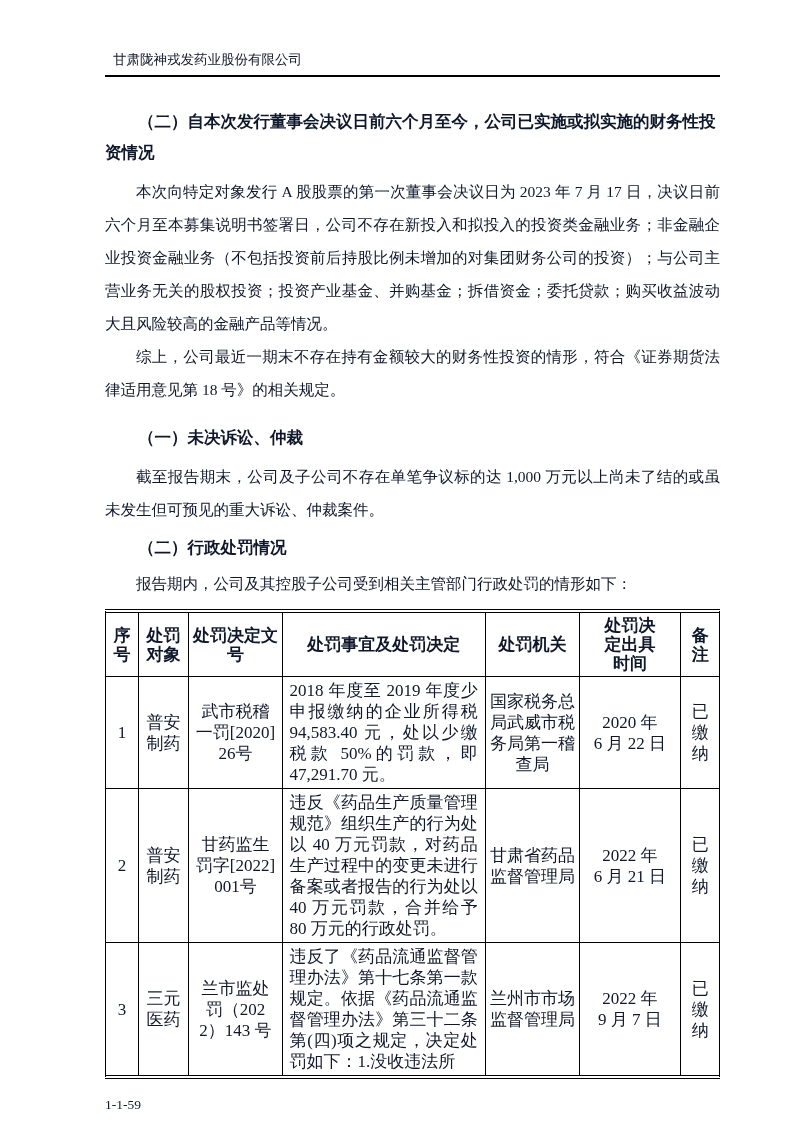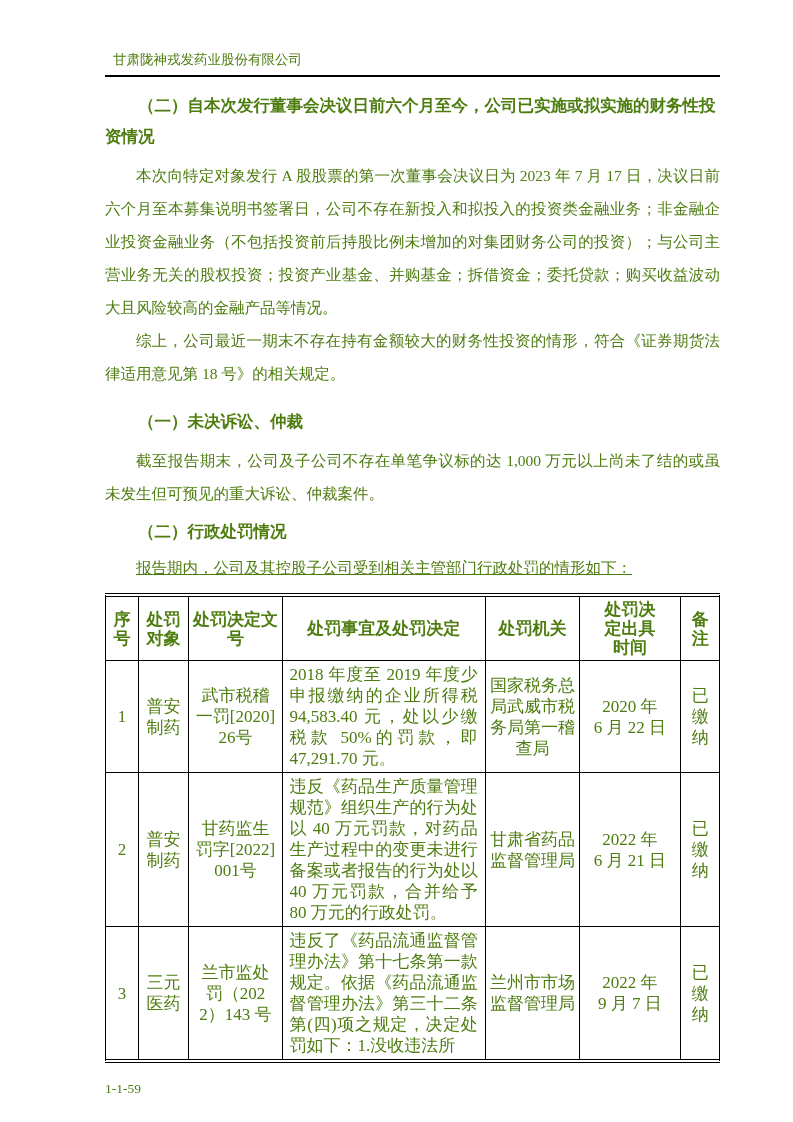--- a/index.html
+++ b/index.html
@@ -3,21 +3,21 @@
 <meta charset="utf-8">
 <style>
   html, body { margin: 0; padding: 0; background: #ffffff; }
   .page {
     position: relative;
     width: 793px;
     height: 1122px;
     box-sizing: border-box;
     padding: 50px 73px 0 105px;
     background: #ffffff;
-    color: #4d7c0f;
+    color: #0f172a;
     font-family: "Liberation Serif", "DejaVu Serif", serif;
     overflow: hidden;
   }
   
   .doc-header {
     display: flex;
     justify-content: space-between;
     align-items: baseline;
     font-size: 13.5px;
     line-height: 19px;
@@ -33,32 +33,32 @@
     font-weight: bold;
   }
   .h2 {
     margin: 16px 0 0 0;
     font-family: "Liberation Sans", "DejaVu Sans", sans-serif;
     font-size: 16.5px;
     line-height: 31px;
     font-weight: bold;
     text-indent: 2em;
   }
-  .h2.first { margin-top: 13px; }
+  .h2.first { margin-top: 29px; }
   .h2.tight { margin-top: 6px; }
   
   .body-p {
     margin: 7px 0 0 0;
     font-size: 15.5px;
     line-height: 33px;
     text-align: justify;
     text-indent: 2em;
   }
   .body-p.flow { margin-top: 0; }
-  .body-p.pre-table { margin-top: 4px; text-decoration: underline; }
+  .body-p.pre-table { margin-top: 4px; }
   
   .table-wrap {
     margin-top: 9px;
     border: 1.5px solid #000;
     border-top: 4px double #000;
     border-bottom: 4px double #000;
   }
   table {
     width: 100%;
     table-layout: fixed;

